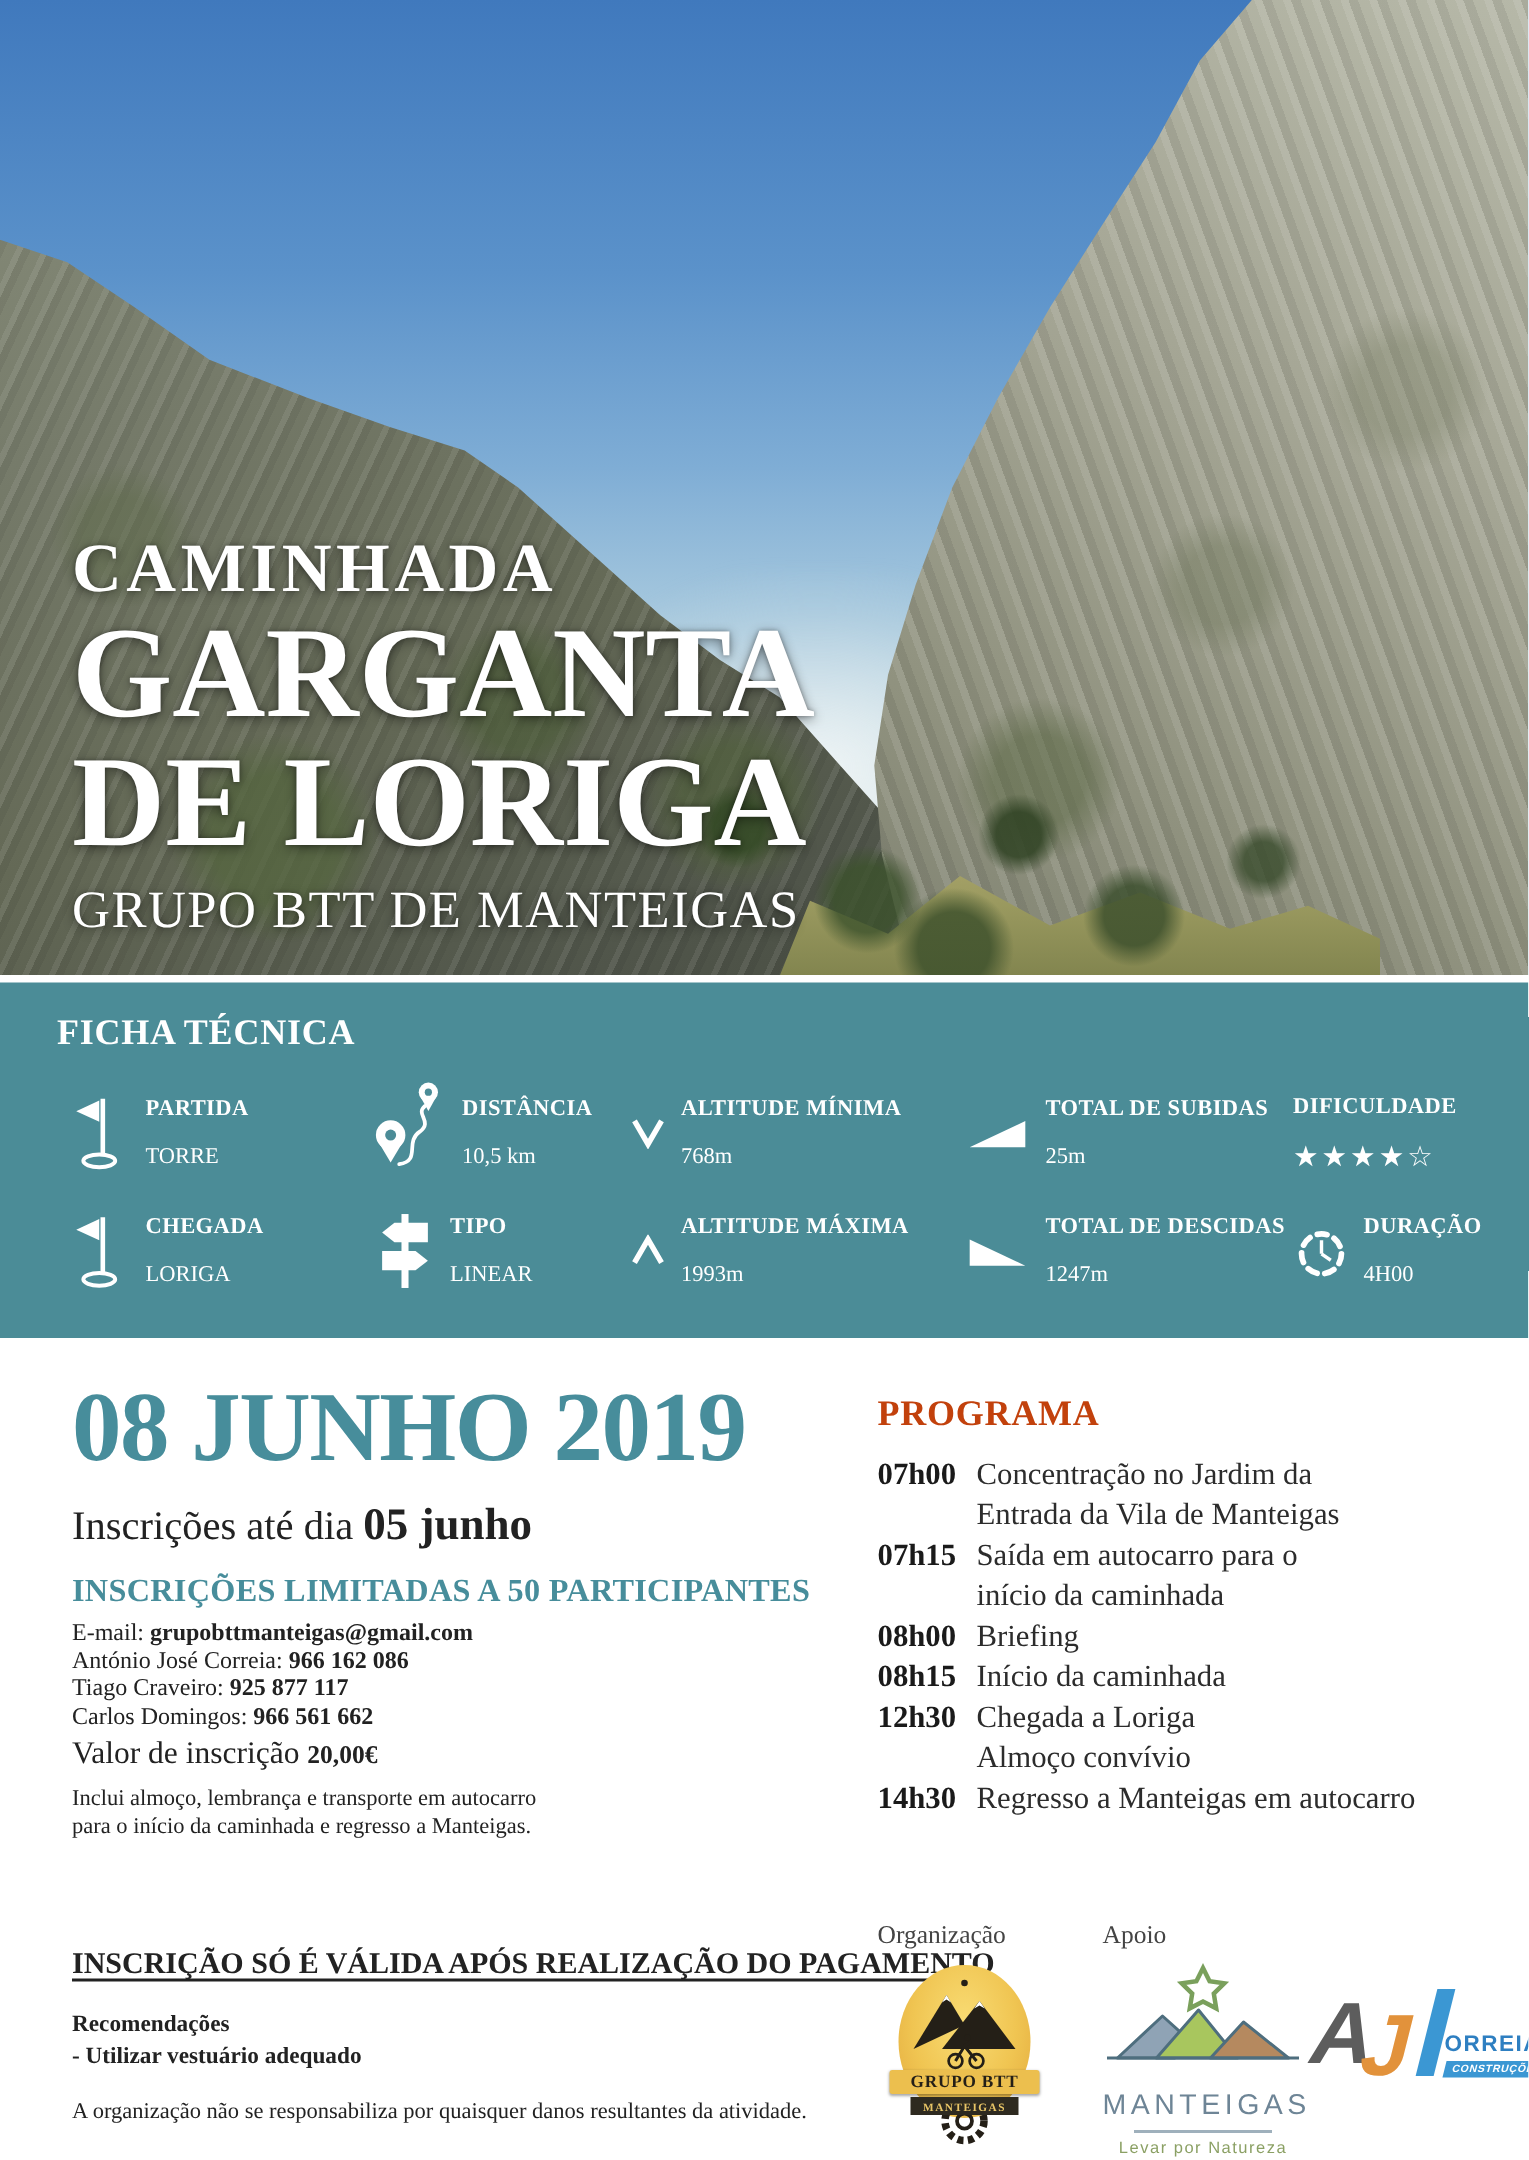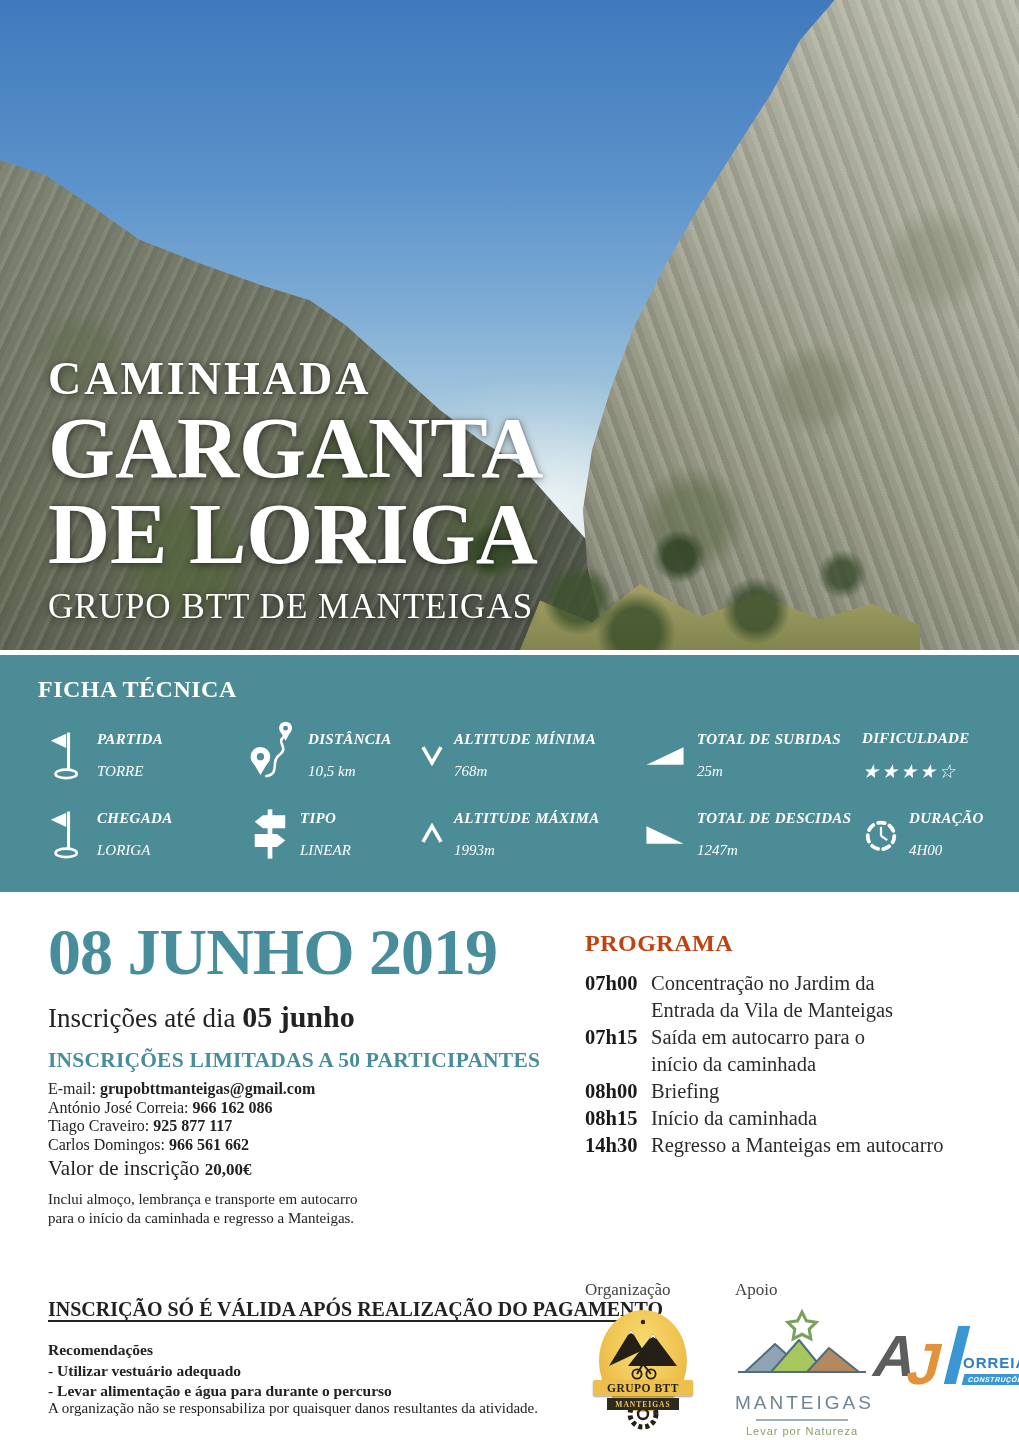--- a/index.html
+++ b/index.html
@@ -56,21 +56,21 @@
   .ficha-grid{display:grid;grid-template-columns:205px 170px 225px 217px auto;row-gap:24px;
               margin-top:24px;padding-left:45px;align-items:center;}
   .cell{display:flex;align-items:center;}
   .cell .icon{flex:none;display:flex;align-items:center;justify-content:center;}
   .icon-flag{width:40px;margin-right:12px;}
   .icon-route{width:46px;margin-right:12px;margin-top:-8px;}
   .icon-chev{width:24px;margin-right:10px;}
   .icon-ramp{width:40px;margin-right:12px;}
   .icon-sign{width:40px;margin-right:10px;}
   .icon-clock{width:38px;margin-right:9px;}
-  .cell-text{display:flex;flex-direction:column;gap:15px;font-style:italic;}
+  .cell-text{display:flex;flex-direction:column;gap:15px;}
   .f-label{font-weight:bold;font-size:15px;letter-spacing:.3px;}
   .f-value{font-size:15px;}
   .f-value.stars{font-size:19px;letter-spacing:2px;line-height:19px;}
 
   
   .col-left{position:absolute;left:48px;top:892px;width:510px;height:548px;}
   .col-left>div{position:absolute;left:0;}
   .date{top:22px;font-size:66px;font-weight:bold;color:#478d9b;letter-spacing:-1px;white-space:nowrap;}
   .deadline{top:108px;font-size:27px;}
   .deadline b{font-size:30px;}
@@ -294,21 +294,20 @@
     </div>
     <div class="valor"><span>Valor de inscrição </span><b>20,00€</b></div>
     <div class="includes">
       <div>Inclui almoço, lembrança e transporte em autocarro</div>
       <div>para o início da caminhada e regresso a Manteigas.</div>
     </div>
     <div class="validity">INSCRIÇÃO SÓ É VÁLIDA APÓS REALIZAÇÃO DO PAGAMENTO</div>
     <div class="recs">
       <div>Recomendações</div>
       <div>- Utilizar vestuário adequado</div>
-      <div>- Levar alimentação e água para durante o percurso</div>
     </div>
     <div class="disclaimer">A organização não se responsabiliza por quaisquer danos resultantes da atividade.</div>
   </section>
 
   <section class="col-right">
     <div class="prog-heading">PROGRAMA</div>
     <div class="prog-list">
       <div class="prog-item">
         <span class="prog-time">07h00</span>
         <span class="prog-text">
@@ -328,20 +327,27 @@
         <span class="prog-text">
             <div>Briefing</div>
             <div></div>
           </span>
       </div>
       <div class="prog-item">
         <span class="prog-time">08h15</span>
         <span class="prog-text">
             <div>Início da caminhada</div>
             <div></div>
+          </span>
+      </div>
+      <div class="prog-item">
+        <span class="prog-time">12h30</span>
+        <span class="prog-text">
+            <div>Chegada a Loriga</div>
+            <div>Almoço convívio</div>
           </span>
       </div>
       <div class="prog-item">
         <span class="prog-time">14h30</span>
         <span class="prog-text">
             <div>Regresso a Manteigas em autocarro</div>
             <div></div>
           </span>
       </div>
     </div>

